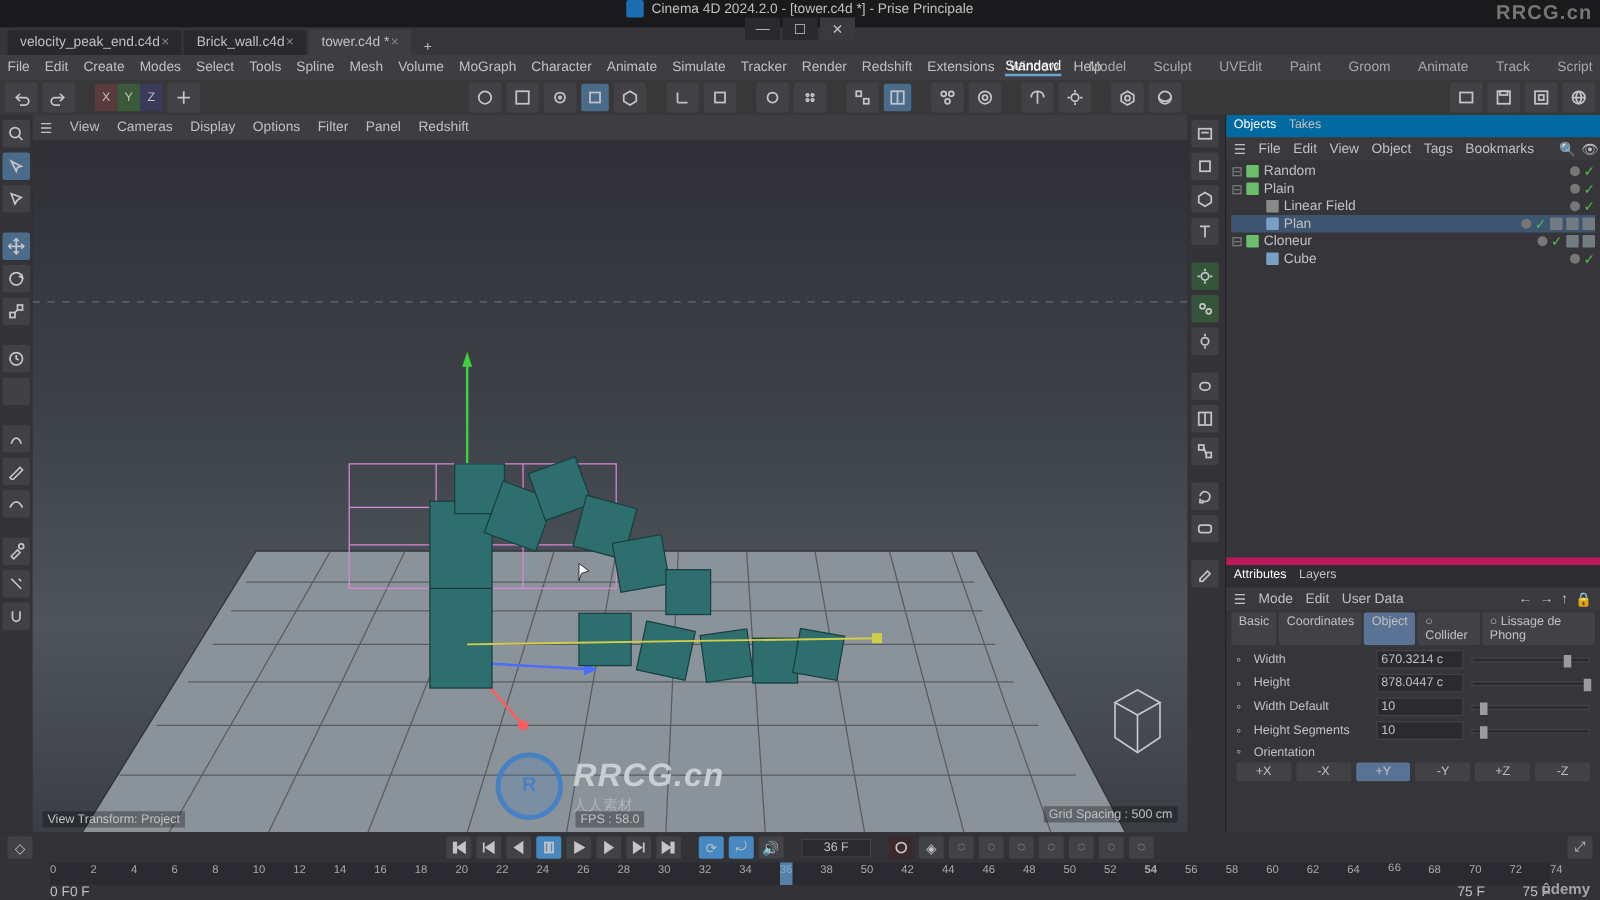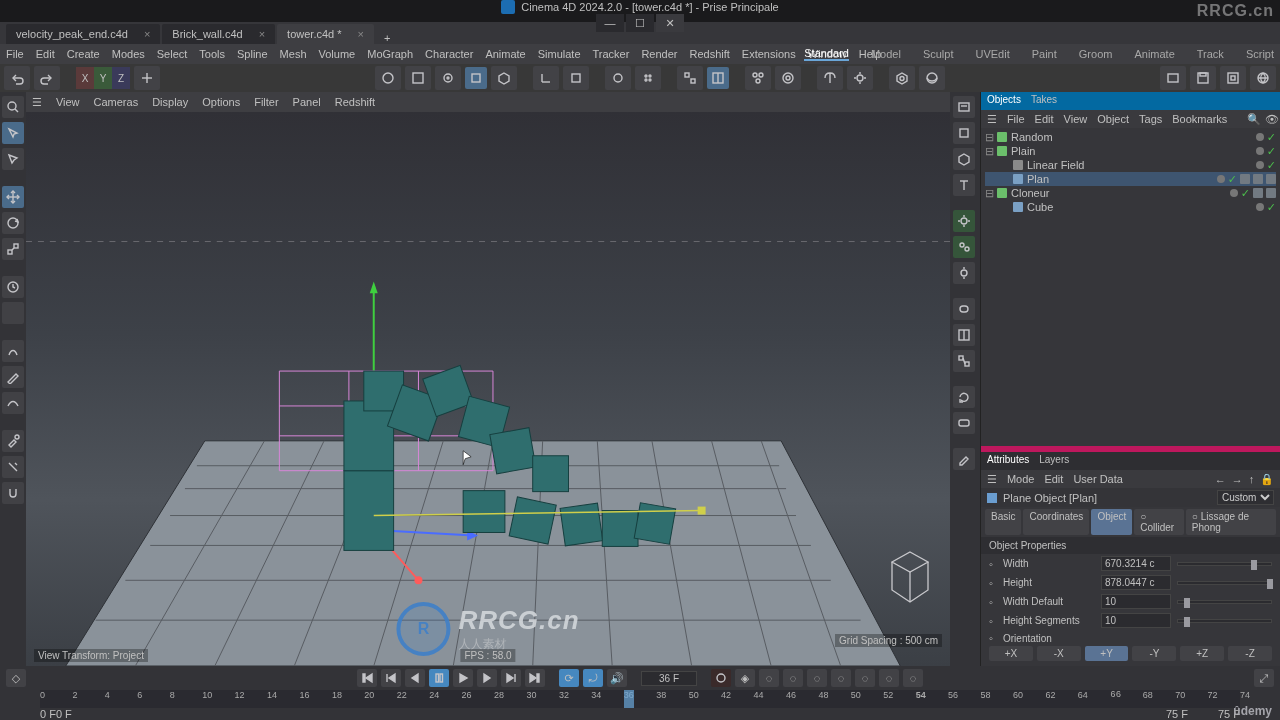--- a/index.html
+++ b/index.html
@@ -5,21 +5,21 @@
   * { margin: 0; padding: 0; box-sizing: border-box; font-family: "Segoe UI", Tahoma, sans-serif; font-size: 11px; color: #c0c0c0; user-select: none; }
   body { width: 1280px; height: 720px; background: #2a2a2e; overflow: hidden; position: relative; }
   .title-bar { height: 22px; background: #1a1a1c; display: flex; align-items: center; padding: 0 6px; justify-content: space-between; flex-direction: column; }
   .title-bar .title { display: flex; align-items: center; gap: 6px; }
   .title-bar .app-icon { width: 14px; height: 14px; background: #1c6db2; border-radius: 2px; }
   .title-bar .win-controls { display: flex; gap: 2px; }
   .win-btn { width: 28px; height: 18px; background: #2a2a2e; display: flex; align-items: center; justify-content: center; cursor: pointer; }
   .win-btn.close { background: #3a3a3e; }
 
   .tabs-row { height: 22px; background: #36363a; display: flex; align-items: flex-end; padding-left: 6px; gap: 2px; }
-  .file-tab { height: 20px; padding: 2px 10px; background: #2a2a2e; border-radius: 2px 2px 0 0; display: flex; align-items: center; gap: 16px; cursor: pointer; }
+  .file-tab { height: 20px; padding: 2px 10px; background: #2a2a2e; border-radius: 2px 2px 0 0; display: flex; align-items: center; gap: 1px; cursor: pointer; }
   .file-tab.active { background: #3e3e42; }
   .tab-close { color: #888; cursor: pointer; }
   .tab-add { padding: 0 8px; cursor: pointer; }
 
   .menu-bar { height: 20px; background: #3e3e42; display: flex; align-items: center; padding: 0 6px; gap: 12px; }
   .menu-item { cursor: pointer; font-size: 11px; }
   .mode-tabs { position: absolute; right: 6px; top: 44px; height: 20px; display: flex; gap: 22px; align-items: center; }
   .mode-tab { cursor: pointer; font-size: 11px; color: #a8a8a8; }
   .mode-tab.active { color: #fff; border-bottom: 2px solid #6aa6d8; }
 
@@ -44,21 +44,21 @@
 
   .viewport-wrap { flex: 1; display: flex; flex-direction: column; background: #2b2b2f; position: relative; }
   .viewport-menu { height: 20px; background: #3e3e42; display: flex; align-items: center; padding: 0 6px; gap: 14px; font-size: 10px; }
   .viewport-label { position: absolute; left: 8px; top: 24px; font-size:10px; color:#b5b5b5; }
   .viewport-center-label { position:absolute; top:24px; left:50%; transform:translateX(-50%); font-size:10px; display:flex; gap:8px; align-items:center; }
   .viewport-axis-gizmo { position:absolute; top:24px; right:8px; width:34px; height:34px; }
   .viewport-canvas { flex:1; position: relative; overflow: hidden; background: linear-gradient(#303036 0%, #3d4148 40%, #4f545b 70%, #3b3f45 100%); }
   .tool-label { position:absolute; left:8px; top:188px; font-size:11px; color:#71d671; }
   .viewport-info-bl { position:absolute; left:8px; bottom:4px; font-size:10px; background:rgba(0,0,0,.3); padding:1px 4px; }
   .viewport-info-bm { position:absolute; left:50%; transform:translateX(-50%); bottom:4px; font-size:10px; background:rgba(0,0,0,.3); padding:1px 4px; }
-  .viewport-info-br { position:absolute; right:8px; bottom:19px; font-size:10px; background:rgba(0,0,0,.3); padding:1px 4px; }
+  .viewport-info-br { position:absolute; right:8px; bottom:8px; font-size:10px; background:rgba(0,0,0,.3); padding:1px 4px; }
 
   .nav-cube { position:absolute; right:18px; bottom:60px; width:44px; height:56px; }
   .nav-cube svg { width:44px; height:56px; }
 
   .right-tool-rail { width: 30px; background: #333337; display:flex; flex-direction:column; gap:4px; padding:4px 3px; }
 
   .right-panels { width: 300px; background: #36363a; display:flex; flex-direction:column; border-left:1px solid #222; }
   .panel-tabs { height: 18px; display:flex; gap:10px; padding:2px 6px; background:#0369a1; }
   .panel-tab { cursor:pointer; font-size:10px; }
   .panel-tab.active { color:#fff; }
@@ -702,34 +702,27 @@
       <div class="attr-menu">
         <span>☰</span>
         <span id="attrsub"><span style="margin-right: 10px; cursor: pointer;">Mode</span><span style="margin-right: 10px; cursor: pointer;">Edit</span><span style="margin-right: 10px; cursor: pointer;">User Data</span></span>
         <span style="margin-left:auto;display:flex;gap:6px;">
           <span>←</span>
           <span>→</span>
           <span>↑</span>
           <span>🔒</span>
         </span>
       </div>
-      <div class="attr-obj-row">
-        <div style="width:10px;height:10px;background:#6a9dd0"></div>
-        <span>Plane Object [Plan]</span>
-        <span style="margin-left:auto"></span>
-        <select id="layoutsel"><option>Custom</option></select>
-      </div>
       <div class="attr-section-tabs" id="secTabs">
           <span class="attr-section-tab">Basic</span>
           <span class="attr-section-tab">Coordinates</span>
           <span class="attr-section-tab active">Object</span>
           <span class="attr-section-tab">○ Collider</span>
           <span class="attr-section-tab">○ Lissage de Phong</span>
         </div>
-      <div class="attr-section-title">Object Properties</div>
       <div class="attr-field">
         <span style="width:8px">◦</span>
         <div class="label">Width</div>
         <div class="value">670.3214 c</div>
         <div class="mini-slider">
             <div class="knob" style="left:78%"></div>
           </div>
       </div>
       <div class="attr-field">
         <span style="width:8px">◦</span>

